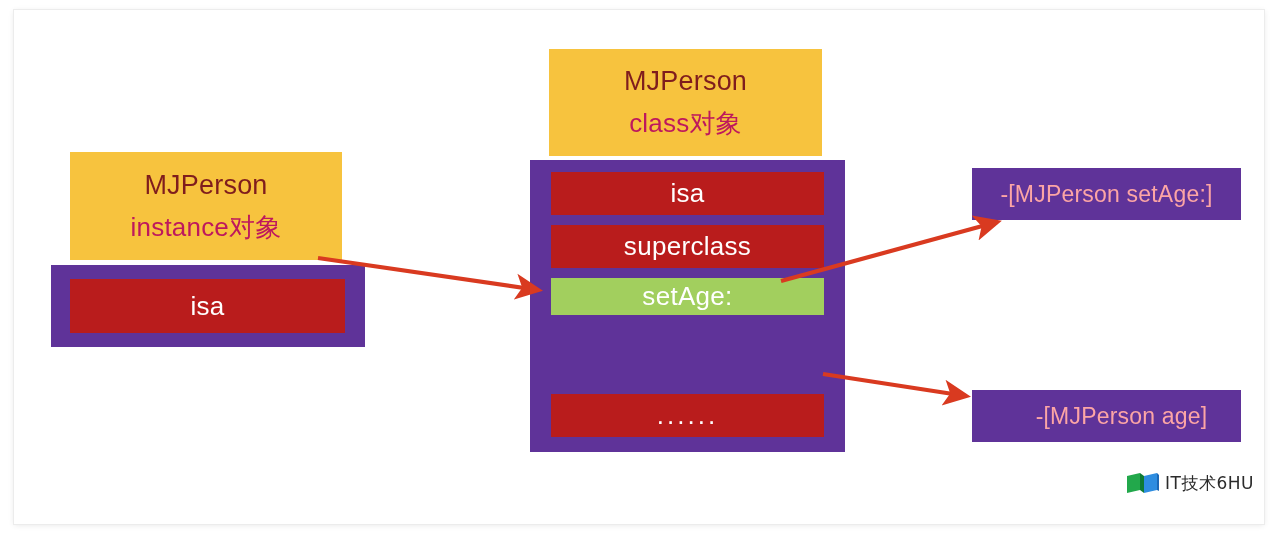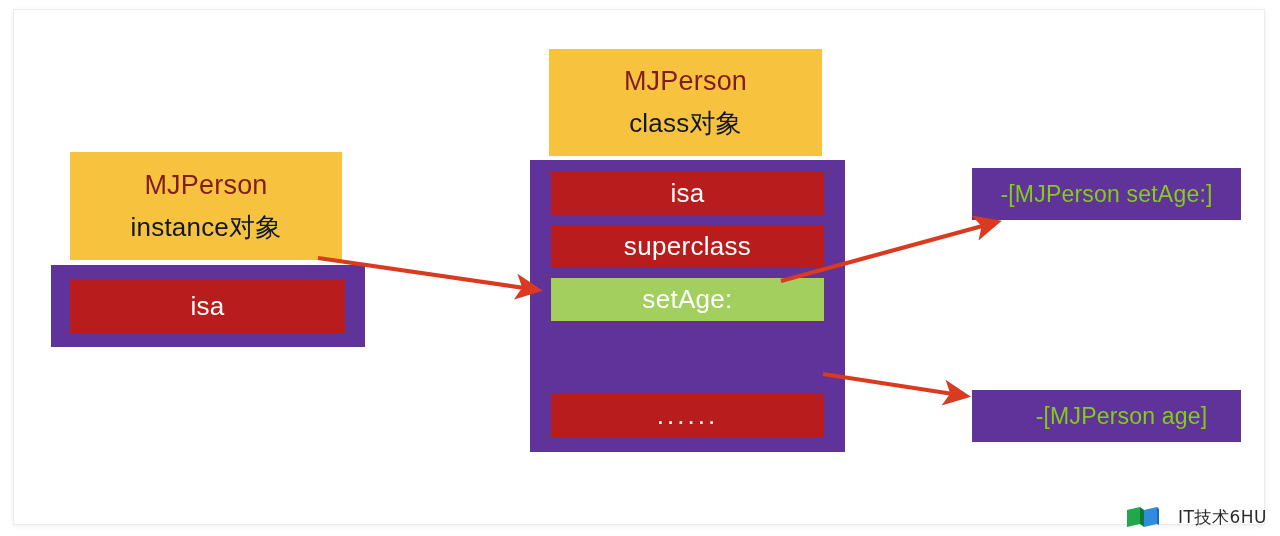--- a/index.html
+++ b/index.html
@@ -42,21 +42,21 @@
     justify-content: center;
   }
   .gold-title {
     color: #7f1d1d;
     font-size: 27px;
     line-height: 1.15;
     letter-spacing: 0.2px;
     white-space: nowrap;
   }
   .gold-sub {
-    color: #0f172a;
+    color: #be185d;
     font-size: 26px;
     line-height: 1.15;
     letter-spacing: 0.2px;
     white-space: nowrap;
     margin-top: 12px;
   }
 
   .purple-frame {
     position: absolute;
     background: #5F3399;
@@ -77,21 +77,21 @@
   .row.blue  { background: #b91c1c; }
   .row.green { background: #A2CF5E; }
 
   .purple-label {
     position: absolute;
     background: #5F3399;
     box-sizing: border-box;
     display: flex;
     align-items: center;
     justify-content: center;
-    color: #84cc16;
+    color: #fca5a5;
     font-size: 23px;
     letter-spacing: 0.2px;
     white-space: nowrap;
   }
 
   .dots {
     letter-spacing: 3px;
     font-size: 26px;
     color: #ffffff;
   }
@@ -101,24 +101,24 @@
     left: 0; top: 0;
     width: 1280px;
     height: 536px;
     pointer-events: none;
   }
 
   
   .watermark {
     position: absolute;
     left: 1126px;
-    top: 504px;
+    top: 470px;
     display: flex;
     align-items: center;
-    gap: 18px;
+    gap: 5px;
   }
   .wm-logo { width: 34px; height: 26px; display: block; }
   .wm-text {
     color: #2b2b2b;
     font-size: 17px;
     letter-spacing: 0.5px;
     font-family: "DejaVu Sans", "Liberation Sans", sans-serif;
     white-space: nowrap;
   }
 </style>
@@ -148,21 +148,21 @@
   </div>
 
   <div class="row blue" style="left:551px; top:172px; width:273px; height:43px;">
     <span>isa</span>
   </div>
 
   <div class="row blue" style="left:551px; top:225px; width:273px; height:43px;text-align:center;">
     <span>superclass</span>
   </div>
 
-  <div class="row green" style="left:551px; top:278px; width:273px; height:43px;">
+  <div class="row green" style="left:551px; top:278px; width:273px; height:37px;">
     <span>setAge:</span>
   </div>
 
 
   <div class="row blue" style="left:551px; top:394px; width:273px; height:43px;">
     <span class="dots">......</span>
   </div>
 
   <div class="purple-label" style="left:972px; top:168px; width:269px; height:52px;">
     <span>-[MJPerson setAge:]</span>

